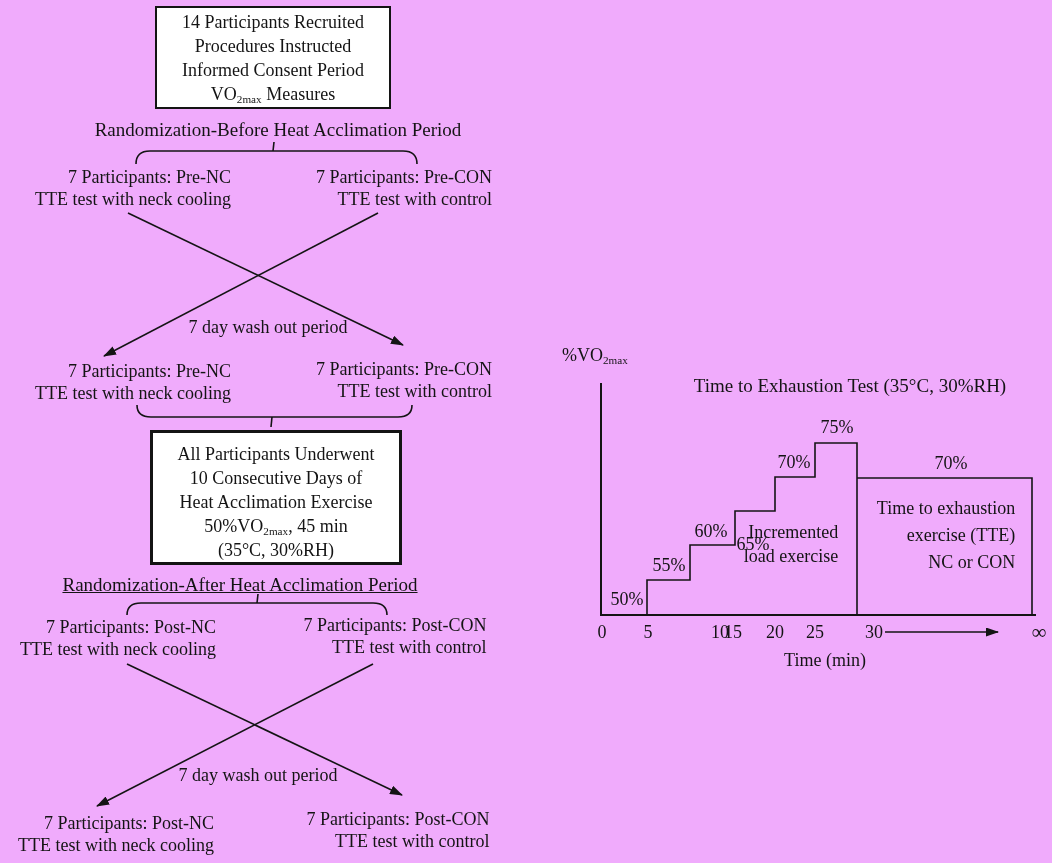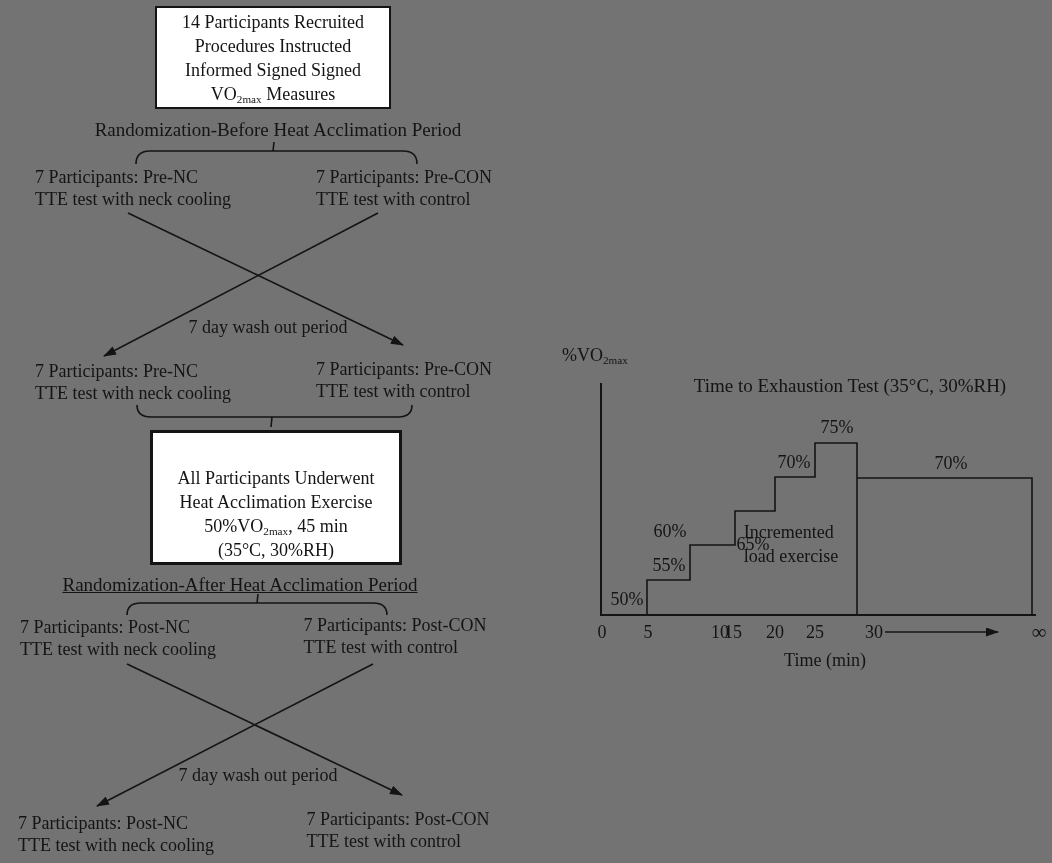--- a/index.html
+++ b/index.html
@@ -1,22 +1,22 @@
 <!DOCTYPE html>
 <html><head>
 <meta charset="utf-8">
 <style>
   html,body{margin:0;padding:0;background:#ffffff;}
   .canvas{
-    position:relative;width:1052px;height:863px;background:#737373;overflow:hidden;
+    position:relative;width:1052px;height:863px;background:#f0abfc;overflow:hidden;
     font-family:"Liberation Serif","DejaVu Serif",serif;color:#141414;
   }
   .lines{position:absolute;left:0;top:0;width:1052px;height:863px;}
   .t{position:absolute;white-space:nowrap;font-size:18px;line-height:22px;color:#141414;}
-  .c{transform:translateX(-50%);text-align:left;}
+  .c{transform:translateX(-50%);text-align:right;}
   .hdr{font-size:19px;}
   .box{
     position:absolute;border:2px solid #141414;background:#ffffff;
     display:flex;flex-direction:column;justify-content:center;
     text-align:center;font-size:18px;line-height:24px;
   }
   .box.thick{border-width:3px;justify-content:flex-end;}
   sub.s{font-size:0.62em;vertical-align:-0.24em;line-height:0;}
   .tick{font-size:18px;}
   .inf{font-size:21px;line-height:21px;}
@@ -66,21 +66,21 @@
     <path d="M647,615 V580 H690 V545 H735 V511 H775 V477 H815 V443 H857 V615" stroke="#141414" stroke-width="1.6" fill="none"></path>
 
     <path d="M857,478 H1032 V615" stroke="#141414" stroke-width="1.6" fill="none"></path>
 
     <line x1="885" y1="632" x2="998" y2="632" stroke="#141414" stroke-width="1.5" marker-end="url(#ah)"></line>
   </svg>
 
   <div class="box" style="left:155px;top:6px;width:232px;height:99px;">
     <div>14 Participants Recruited</div>
     <div>Procedures Instructed</div>
-    <div>Informed Signed Signed</div>
+    <div>Informed Consent Period</div>
     <div><span>VO</span><sub class="s">2max</sub><span> Measures</span></div>
   </div>
 
   <div class="t c hdr" style="left:278px;top:119px;">Randomization-Before Heat Acclimation Period</div>
 
   <div class="t c" style="left:133px;top:166px;">
     <div>7 Participants: Pre-NC</div>
     <div>TTE test with neck cooling</div>
   </div>
   <div class="t c" style="left:404px;top:166px;">
@@ -94,20 +94,21 @@
     <div>7 Participants: Pre-NC</div>
     <div>TTE test with neck cooling</div>
   </div>
   <div class="t c" style="left:404px;top:358px;">
     <div>7 Participants: Pre-CON</div>
     <div>TTE test with control</div>
   </div>
 
   <div class="box thick" style="left:150px;top:430px;width:246px;height:129px;">
     <div>All Participants Underwent</div>
+    <div>10 Consecutive Days of</div>
     <div>Heat Acclimation Exercise</div>
     <div><span>50%VO</span><sub class="s">2max</sub><span>, 45 min</span></div>
     <div>(35°C, 30%RH)</div>
   </div>
 
   <div class="t c hdr" style="left:240px;top:574px;text-decoration:underline;">Randomization-After Heat Acclimation Period</div>
 
   <div class="t c" style="left:118px;top:616px;">
     <div>7 Participants: Post-NC</div>
     <div>TTE test with neck cooling</div>
@@ -127,32 +128,37 @@
     <div>7 Participants: Post-CON</div>
     <div>TTE test with control</div>
   </div>
 
   <div class="t" style="left:562px;top:344px;"><span>%VO</span><sub class="s">2max</sub></div>
 
   <div class="t c hdr" style="left:850px;top:375px;">Time to Exhaustion Test (35°C, 30%RH)</div>
 
   <div class="t c" style="left:627px;top:588px;">50%</div>
   <div class="t c" style="left:669px;top:554px;">55%</div>
-  <div class="t c" style="left:670px;top:520px;">60%</div>
+  <div class="t c" style="left:711px;top:520px;">60%</div>
   <div class="t c" style="left:753px;top:486px;margin-top:47px;">65%</div>
   <div class="t c" style="left:794px;top:451px;">70%</div>
   <div class="t c" style="left:837px;top:416px;">75%</div>
 
   <div class="t c" style="left:951px;top:452px;">70%</div>
 
   <div class="t c" style="left:791px;top:520px;line-height:24px;">
     <div>Incremented</div>
     <div>load exercise</div>
   </div>
 
+  <div class="t c" style="left:946px;top:495px;line-height:27px;">
+    <div>Time to exhaustion</div>
+    <div>exercise (TTE)</div>
+    <div>NC or CON</div>
+  </div>
 
   <div class="t c tick" style="left:602px;top:621px;">0</div>
   <div class="t c tick" style="left:648px;top:621px;">5</div>
   <div class="t c tick" style="left:688px;top:621px;margin-left:32px;">10</div>
   <div class="t c tick" style="left:733px;top:621px;">15</div>
   <div class="t c tick" style="left:775px;top:621px;">20</div>
   <div class="t c tick" style="left:815px;top:621px;">25</div>
   <div class="t c tick" style="left:858px;top:621px;margin-left:16px;">30</div>
   <div class="t c inf" style="left:1039px;top:622px;">∞</div>
 

